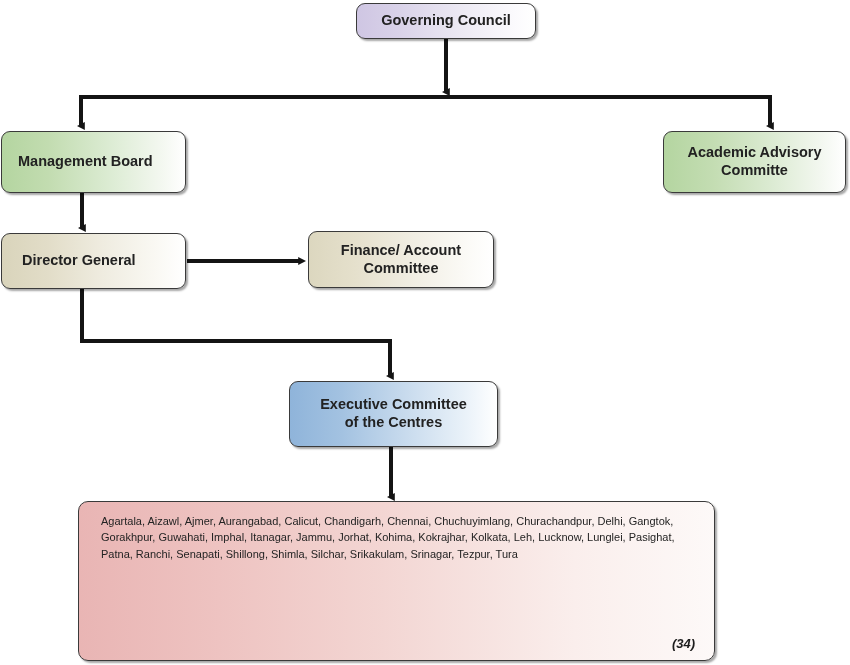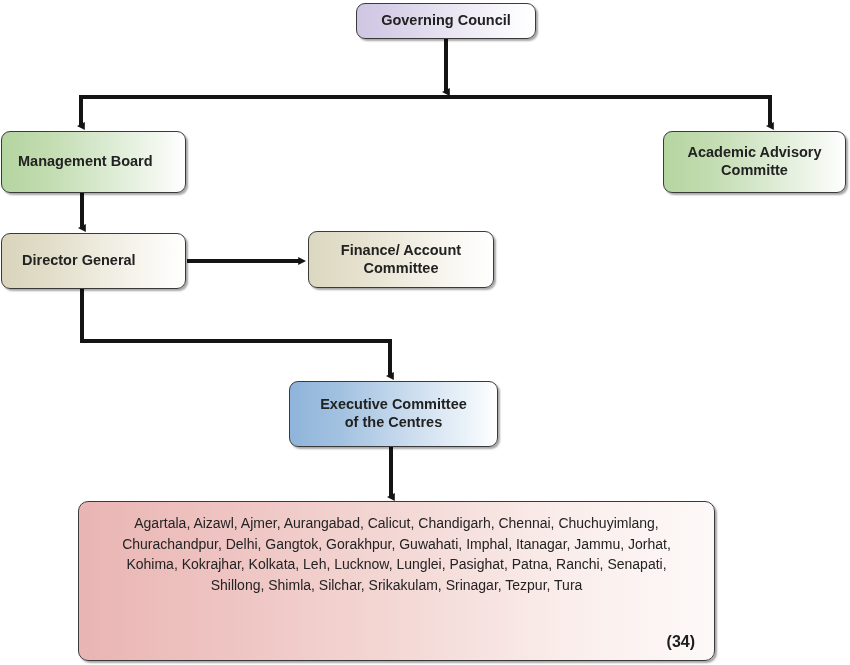--- a/index.html
+++ b/index.html
@@ -87,33 +87,34 @@
     border-radius: 10px;
   }
   #director-title {
     font-weight: bold;
     font-size: 14.5px;
     text-align: center;
     margin-top: 13px;
   }
   #director-cities {
     font-weight: normal;
-    font-size: 14px;
+    font-size: 11px;
     line-height: 1.48;
-    text-align: center;
+    text-align: left;
     margin-top: 11px;
     padding: 0 22px;
     color: #232323;
   }
   #director-count {
     position: absolute;
     right: 19px;
     bottom: 8px;
+    font-style: italic;
     font-weight: bold;
-    font-size: 16px;
+    font-size: 13px;
     color: #1d1d1d;
     margin-left: 21px;
   }
 </style>
 </head>
 <body>
 
 <div id="chart-root">
 
   <svg id="connector-layer" viewBox="0 0 850 665" width="850" height="665" xmlns="http://www.w3.org/2000/svg">

